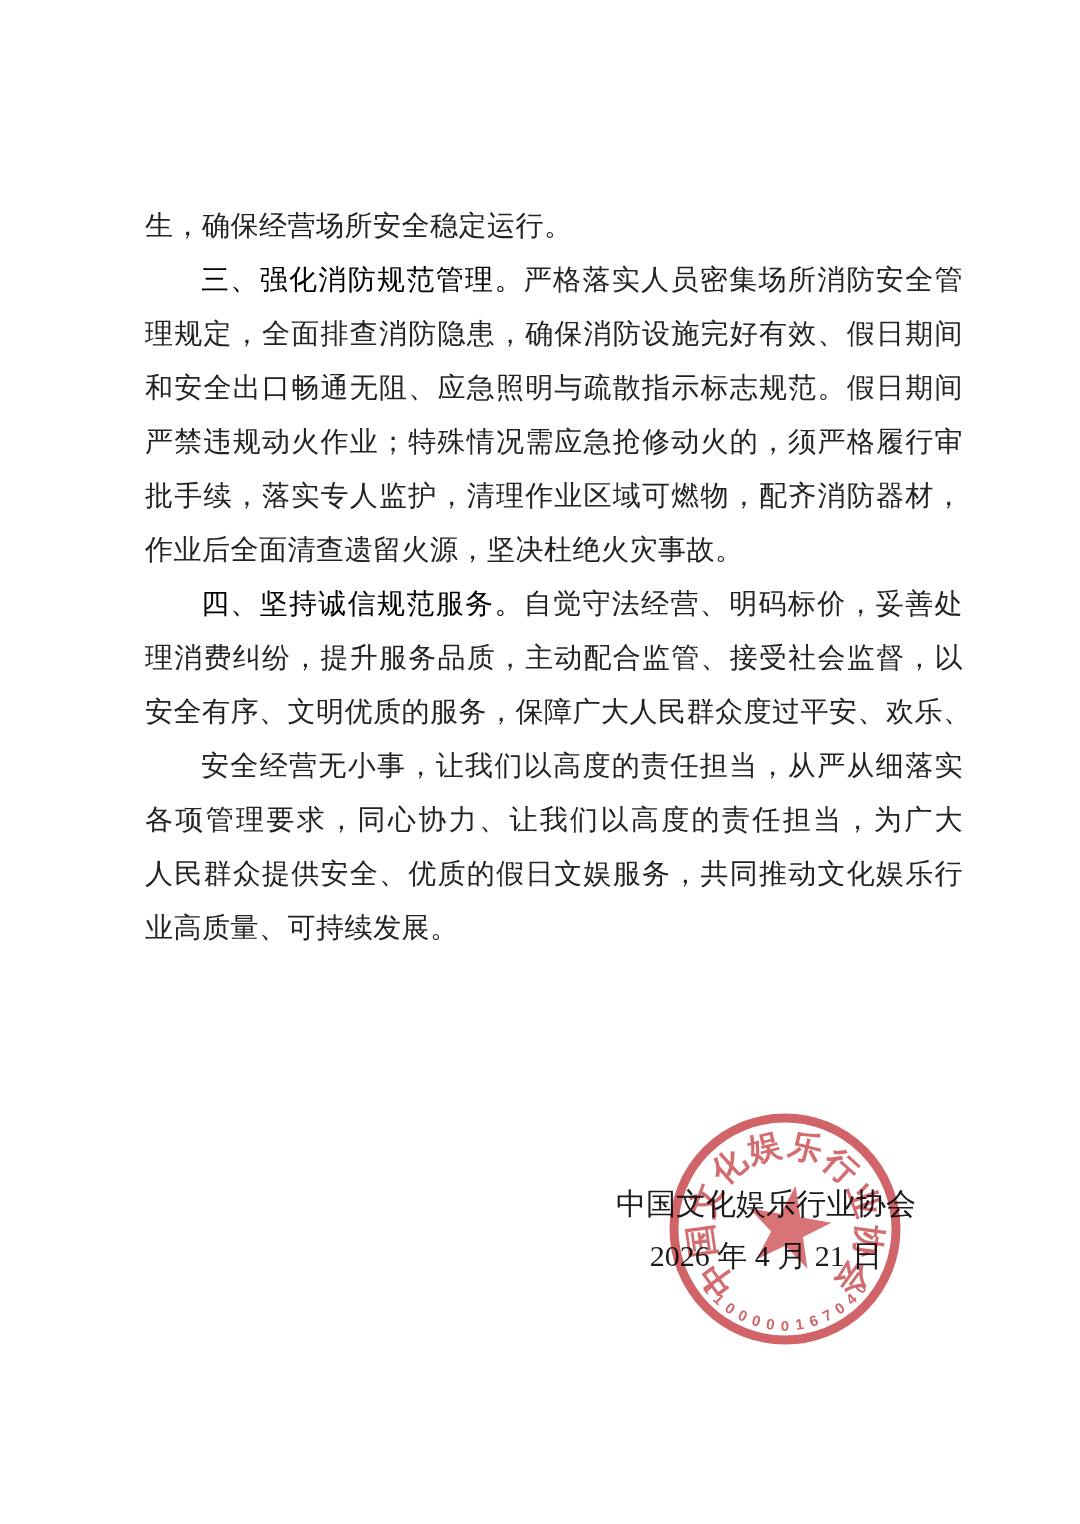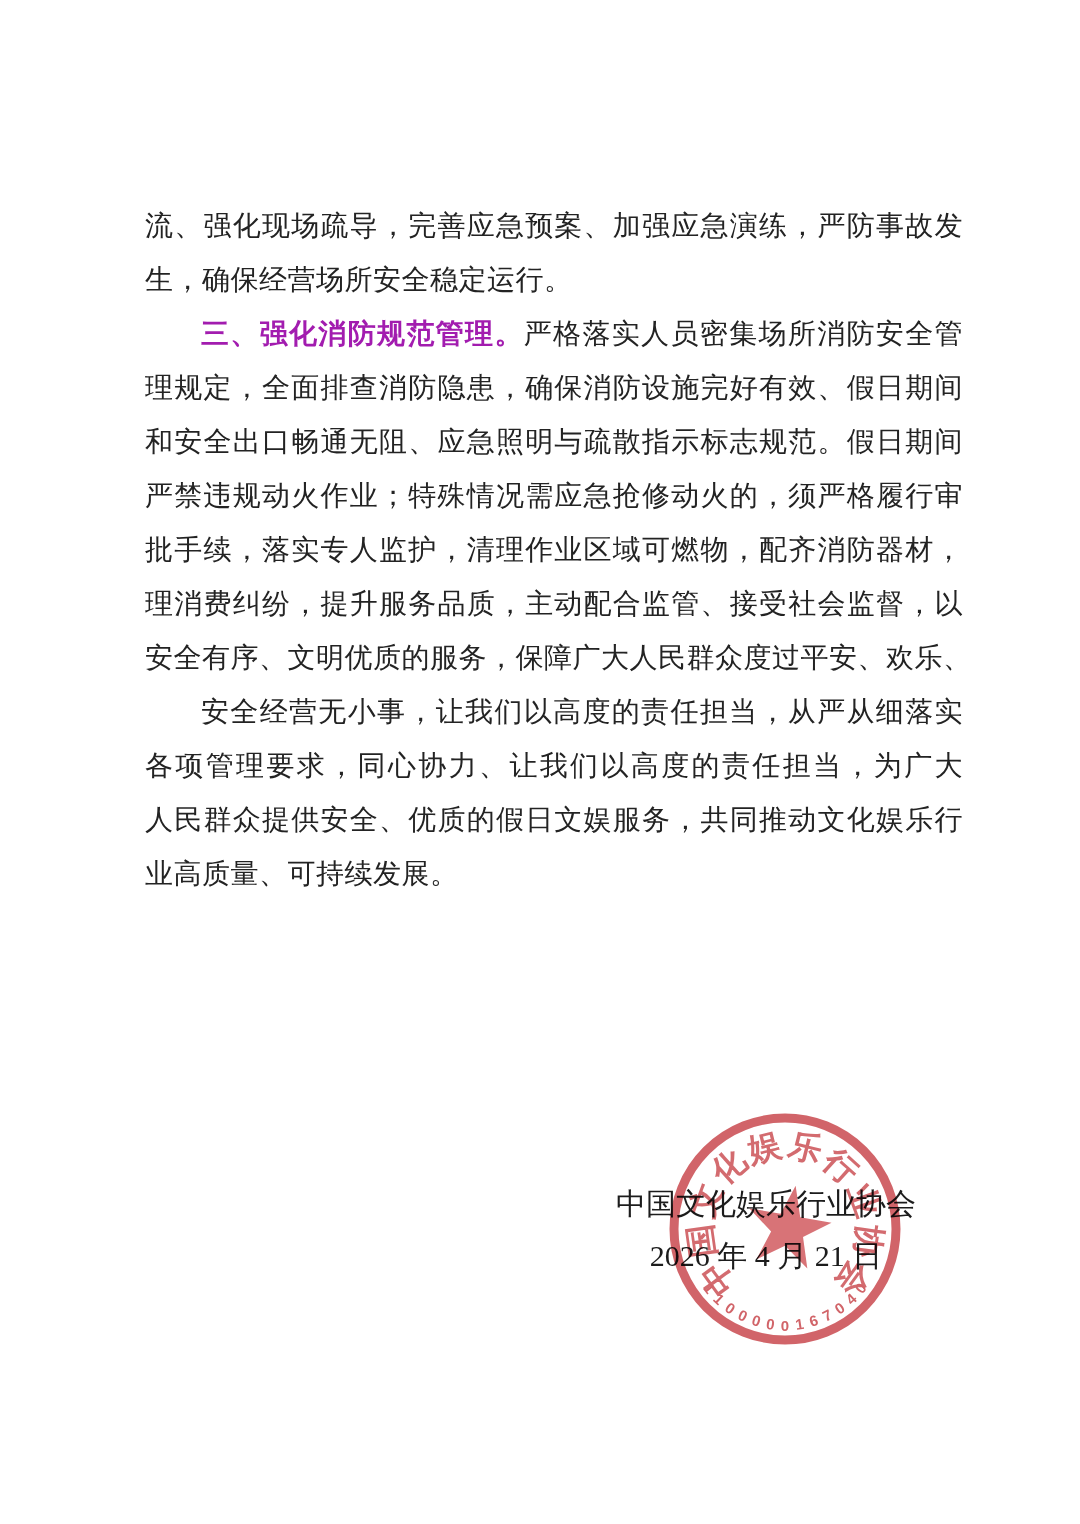--- a/index.html
+++ b/index.html
@@ -31,21 +31,21 @@
     letter-spacing: 0.5px;
   }
   .line {
     height: 54px;
     white-space: nowrap;
     text-align: justify;
   }
   .line.full { text-align-last: justify; }
   .line.short { text-align-last: left; }
   .line.ind { padding-left: 56px; }
-  .line .b { font-weight: 700; color: #a21caf; }
+  .line .b { font-weight: 400; color: #000000; }
   
   .signature-block {
     position: absolute;
     left: 566px;
     top: 1178px;
     width: 400px;
     text-align: center;
     color: #1c1c1c;
     font-size: 30px;
     line-height: 52px;
@@ -68,27 +68,28 @@
   }
   .seal .seal-char { font-size: 33px; font-weight: 600; }
   .seal .seal-digit { font-size: 15px; font-weight: 600; font-family: "Liberation Sans", sans-serif; }
 </style>
 </head>
 <body>
 
 <div class="page">
 
   <div class="doc-text">
-    <div class="line full"><span class="b"></span><span>流、强化现场疏导，完善应急预案、加强应急演练，严防事故发</span></div>
     <div class="line short"><span class="b"></span><span>生，确保经营场所安全稳定运行。</span></div>
     <div class="line full ind"><span class="b">三、强化消防规范管理。</span><span>严格落实人员密集场所消防安全管</span></div>
     <div class="line full"><span class="b"></span><span>理规定，全面排查消防隐患，确保消防设施完好有效、假日期间</span></div>
     <div class="line full"><span class="b"></span><span>和安全出口畅通无阻、应急照明与疏散指示标志规范。假日期间</span></div>
     <div class="line full"><span class="b"></span><span>严禁违规动火作业；特殊情况需应急抢修动火的，须严格履行审</span></div>
     <div class="line full"><span class="b"></span><span>批手续，落实专人监护，清理作业区域可燃物，配齐消防器材，</span></div>
+    <div class="line short"><span class="b"></span><span>作业后全面清查遗留火源，坚决杜绝火灾事故。</span></div>
+    <div class="line full ind"><span class="b">四、坚持诚信规范服务。</span><span>自觉守法经营、明码标价，妥善处</span></div>
     <div class="line full"><span class="b"></span><span>理消费纠纷，提升服务品质，主动配合监管、接受社会监督，以</span></div>
     <div class="line full"><span class="b"></span><span>安全有序、文明优质的服务，保障广大人民群众度过平安、欢乐、</span></div>
     <div class="line full ind"><span class="b"></span><span>安全经营无小事，让我们以高度的责任担当，从严从细落实</span></div>
     <div class="line full"><span class="b"></span><span>各项管理要求，同心协力、让我们以高度的责任担当，为广大</span></div>
     <div class="line full"><span class="b"></span><span>人民群众提供安全、优质的假日文娱服务，共同推动文化娱乐行</span></div>
     <div class="line short"><span class="b"></span><span>业高质量、可持续发展。</span></div>
   </div>
 
   <div class="signature-block">
     <div class="sig-line">中国文化娱乐行业协会</div>

